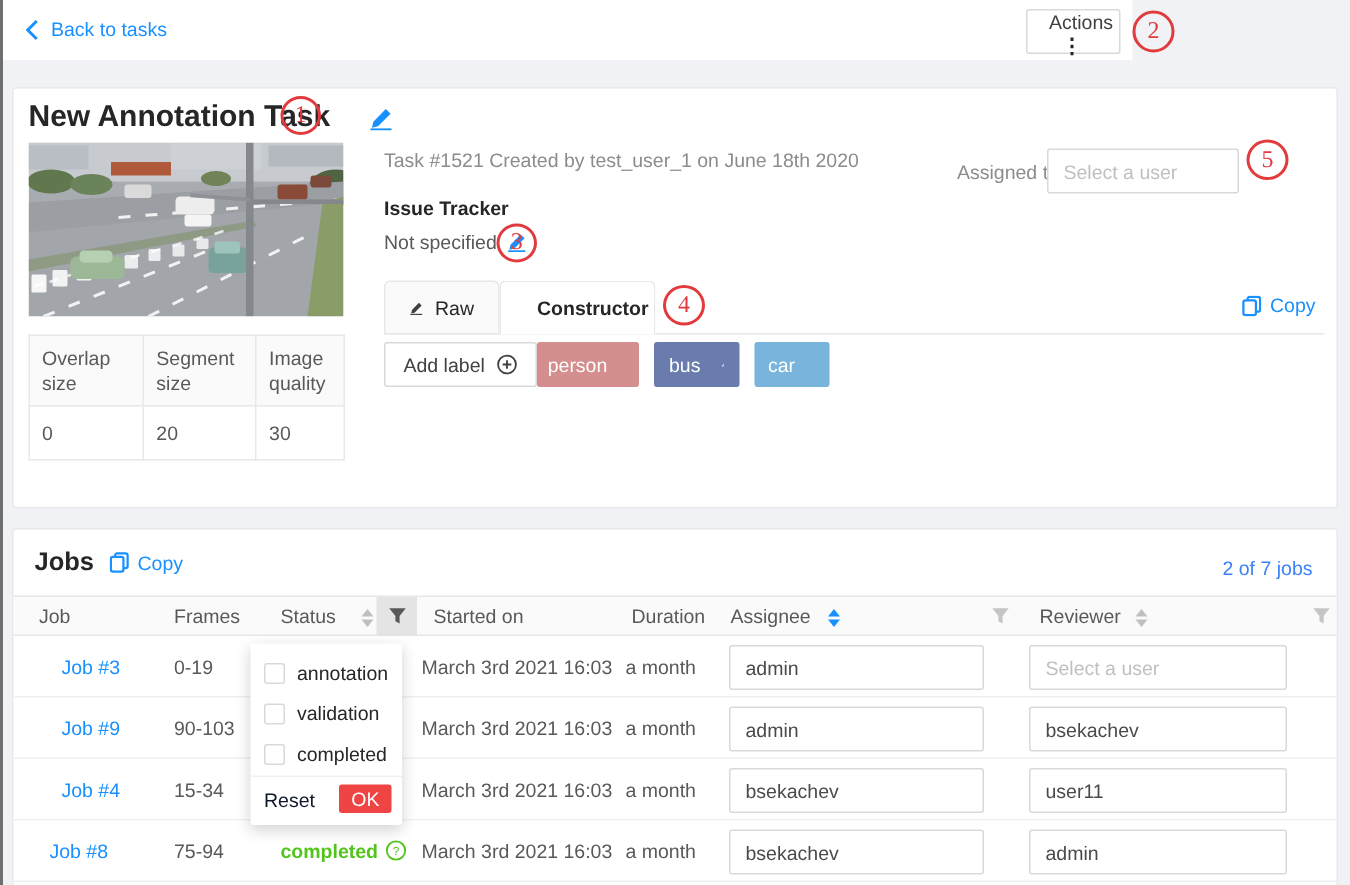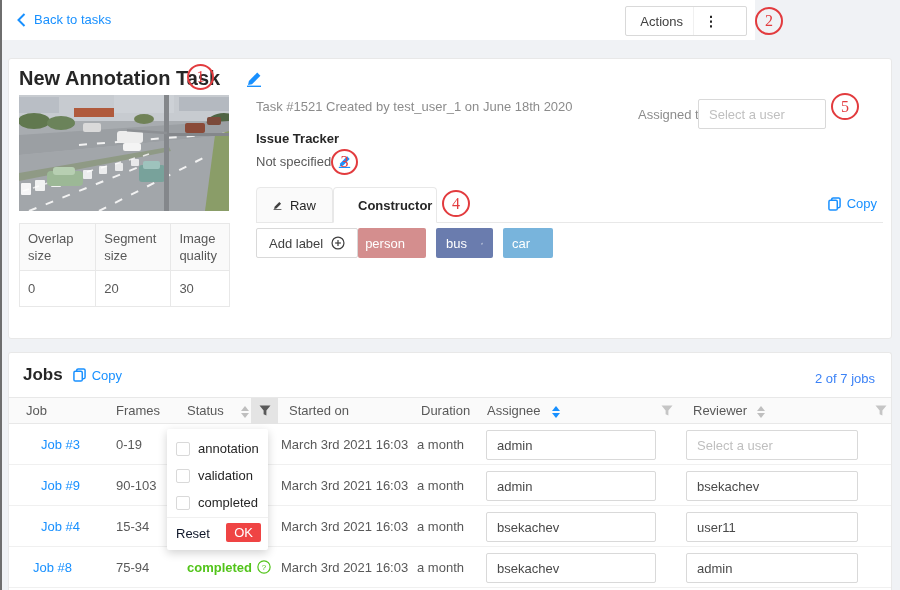--- a/index.html
+++ b/index.html
@@ -75,21 +75,21 @@
 <body>
 
 <div class="topbar">
   <a class="link abs" style="left:17px; top:12px; display:flex; align-items:center; gap:8px;">
     <svg width="9" height="14" viewBox="0 0 9 14">
       <polyline points="7.5,1 1.5,7 7.5,13" fill="none" stroke="#1890ff" stroke-width="2"></polyline>
     </svg>
     <span>Back to tasks</span>
   </a>
 
-  <div class="btn abs" style="right:8px; top:6px; height:30px; padding:0 16px 0 14px;">
+  <div class="btn abs" style="right:8px; top:6px; height:30px; padding:0 4px 0 14px;flex-direction:column;">
     <span>Actions</span>
     <span style="display:inline-block; width:1px; height:28px; background:#f0f0f0; margin:0 10px;"></span>
     <span style="font-weight:700; color:#262626; padding-right:12px; font-size:14px;">⋮</span>
   </div>
 </div>
 
 <div class="card" style="left:8px; top:58px; width:884px; height:281px;">
 
   <div class="abs" style="left:10px; top:8px; display:flex; align-items:center; gap:26px;">
     <span class="page-title">New Annotation Task</span>

